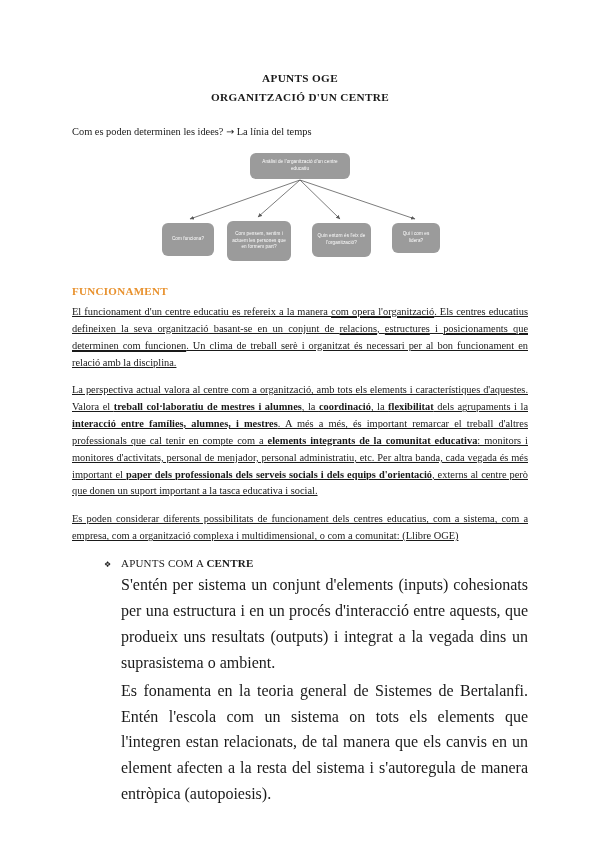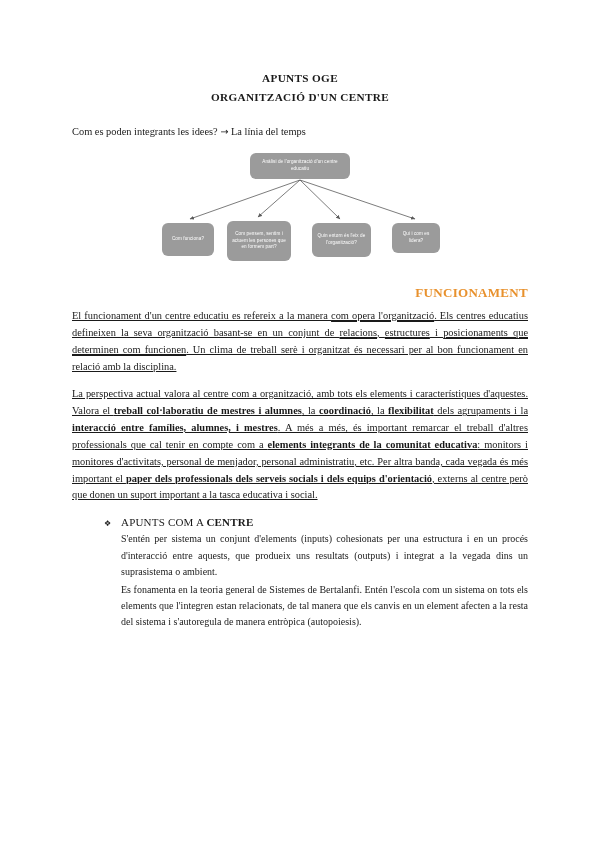--- a/index.html
+++ b/index.html
@@ -78,23 +78,23 @@
     letter-spacing: 0.1px;
   }
   .node-root { left: 178px; top: 4px;  width: 100px; height: 26px; }
   .node-c1   { left: 90px;  top: 74px; width: 52px;  height: 33px; }
   .node-c2   { left: 155px; top: 72px; width: 64px;  height: 40px; }
   .node-c3   { left: 240px; top: 74px; width: 59px;  height: 34px; }
   .node-c4   { left: 320px; top: 74px; width: 48px;  height: 30px; }
 
   
   .section-heading {
-    text-align: right;
+    text-align: left;
     font-weight: bold;
-    font-size: 13px;
+    font-size: 11px;
     letter-spacing: 0.3px;
     margin-top: 18px;
     margin-bottom: 0;
     font-family: Liberation Serif, serif;
   }
 
   
   p.body {
     text-align: justify;
     font-size: 10.4px;
@@ -122,38 +122,38 @@
     width: 17px;
     flex: 0 0 17px;
     color: #1a1a1a;
   }
   .bullet-title {
     font-size: 11px;
     letter-spacing: 0.2px;
   }
   .sub-text {
     padding-left: 49px;
-    font-size: 10px;
+    font-size: 16px;
     line-height: 1.62;
     text-align: justify;
     margin-top: 3px;
   }
   .sub-text.second { margin-top: 2px; }
 </style>
 </head>
 <body>
 
 <div class="page">
   <div class="content">
 
     <h1 class="doc-title title-1">APUNTS OGE</h1>
     <h1 class="doc-title title-2">ORGANITZACIÓ D'UN CENTRE</h1>
 
     <div class="intro-line">
-      <span>Com es poden integrants les idees?</span>
+      <span>Com es poden determinen les idees?</span>
       <span class="arrow-glyph">→</span>
       <span>La línia del temps</span>
     </div>
 
     <div class="diagram">
       <svg viewBox="0 0 456 118">
         <defs>
           <marker id="ah" markerWidth="6" markerHeight="6" refX="5" refY="3" orient="auto">
             <path d="M0,0.6 L5.4,3 L0,5.4 z" fill="#5a5a5a"></path>
           </marker>
@@ -180,20 +180,21 @@
         <span>Qui i com es lidera?</span>
       </div>
     </div>
 
     <h2 class="section-heading" id="sec-head" style="color: rgb(232, 145, 45);">FUNCIONAMENT</h2>
 
     <p class="body p-tight"><span>El funcionament d'un centre educatiu es refereix a la manera </span><u>com opera l'organització</u><span>. Els centres educatius defineixen la seva organització basant-se en un conjunt de </span><u>relacions</u><span>, </span><u>estructures</u><span> i </span><u>posicionaments que determinen com funcionen</u><span>. Un clima de treball serè i organitzat és necessari per al bon funcionament en relació amb la disciplina.</span></p>
 
     <p class="body"><span>La perspectiva actual valora al centre com a organització, amb tots els elements i característiques d'aquestes. Valora el </span><b>treball col·laboratiu de mestres i alumnes</b><span>, la </span><b>coordinació</b><span>, la </span><b>flexibilitat</b><span> dels agrupaments i la </span><b>interacció entre famílies, alumnes, i mestres</b><span>. A més a més, és important remarcar el treball d'altres professionals que cal tenir en compte com a </span><b>elements integrants de la comunitat educativa</b><span>: monitors i monitores d'activitats, personal de menjador, personal administratiu, etc. Per altra banda, cada vegada és més important el </span><b>paper dels professionals dels serveis socials i dels equips d'orientació</b><span>, externs al centre però que donen un suport important a la tasca educativa i social.</span></p>
 
+    <p class="body">Es poden considerar diferents possibilitats de funcionament dels centres educatius, com a sistema, com a empresa, com a organització complexa i multidimensional, o com a comunitat: (Llibre OGE)</p>
 
     <div class="bullet-block">
       <div class="bullet-row">
         <span class="bullet-mark">❖</span>
         <span class="bullet-title"><span>APUNTS COM A </span><b>CENTRE</b></span>
       </div>
       <div class="sub-text">S'entén per sistema un conjunt d'elements (inputs) cohesionats per una estructura i en un procés d'interacció entre aquests, que produeix uns resultats (outputs) i integrat a la vegada dins un suprasistema o ambient.</div>
       <div class="sub-text second">Es fonamenta en la teoria general de Sistemes de Bertalanfi. Entén l'escola com un sistema on tots els elements que l'integren estan relacionats, de tal manera que els canvis en un element afecten a la resta del sistema i s'autoregula de manera entròpica (autopoiesis).</div>
     </div>
 

